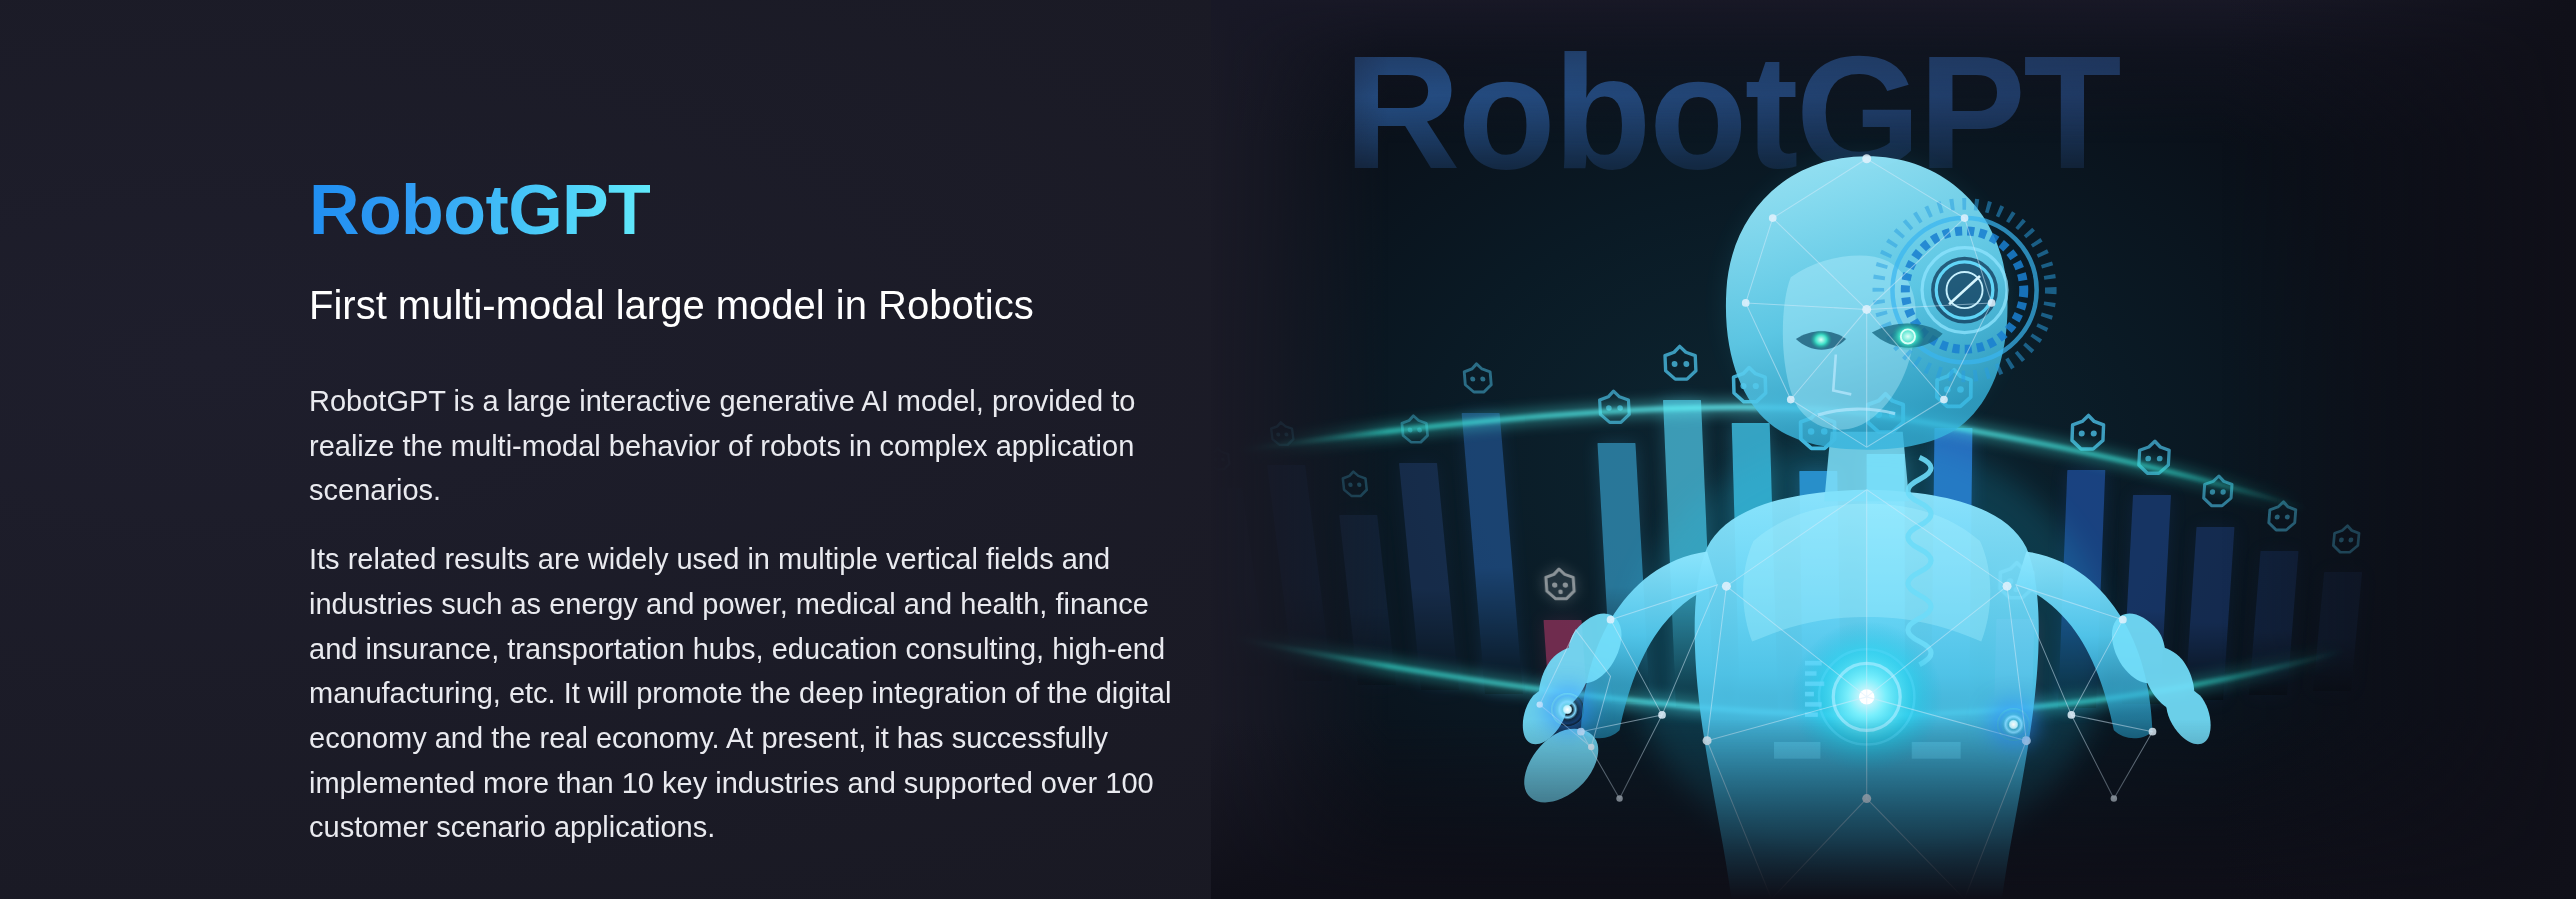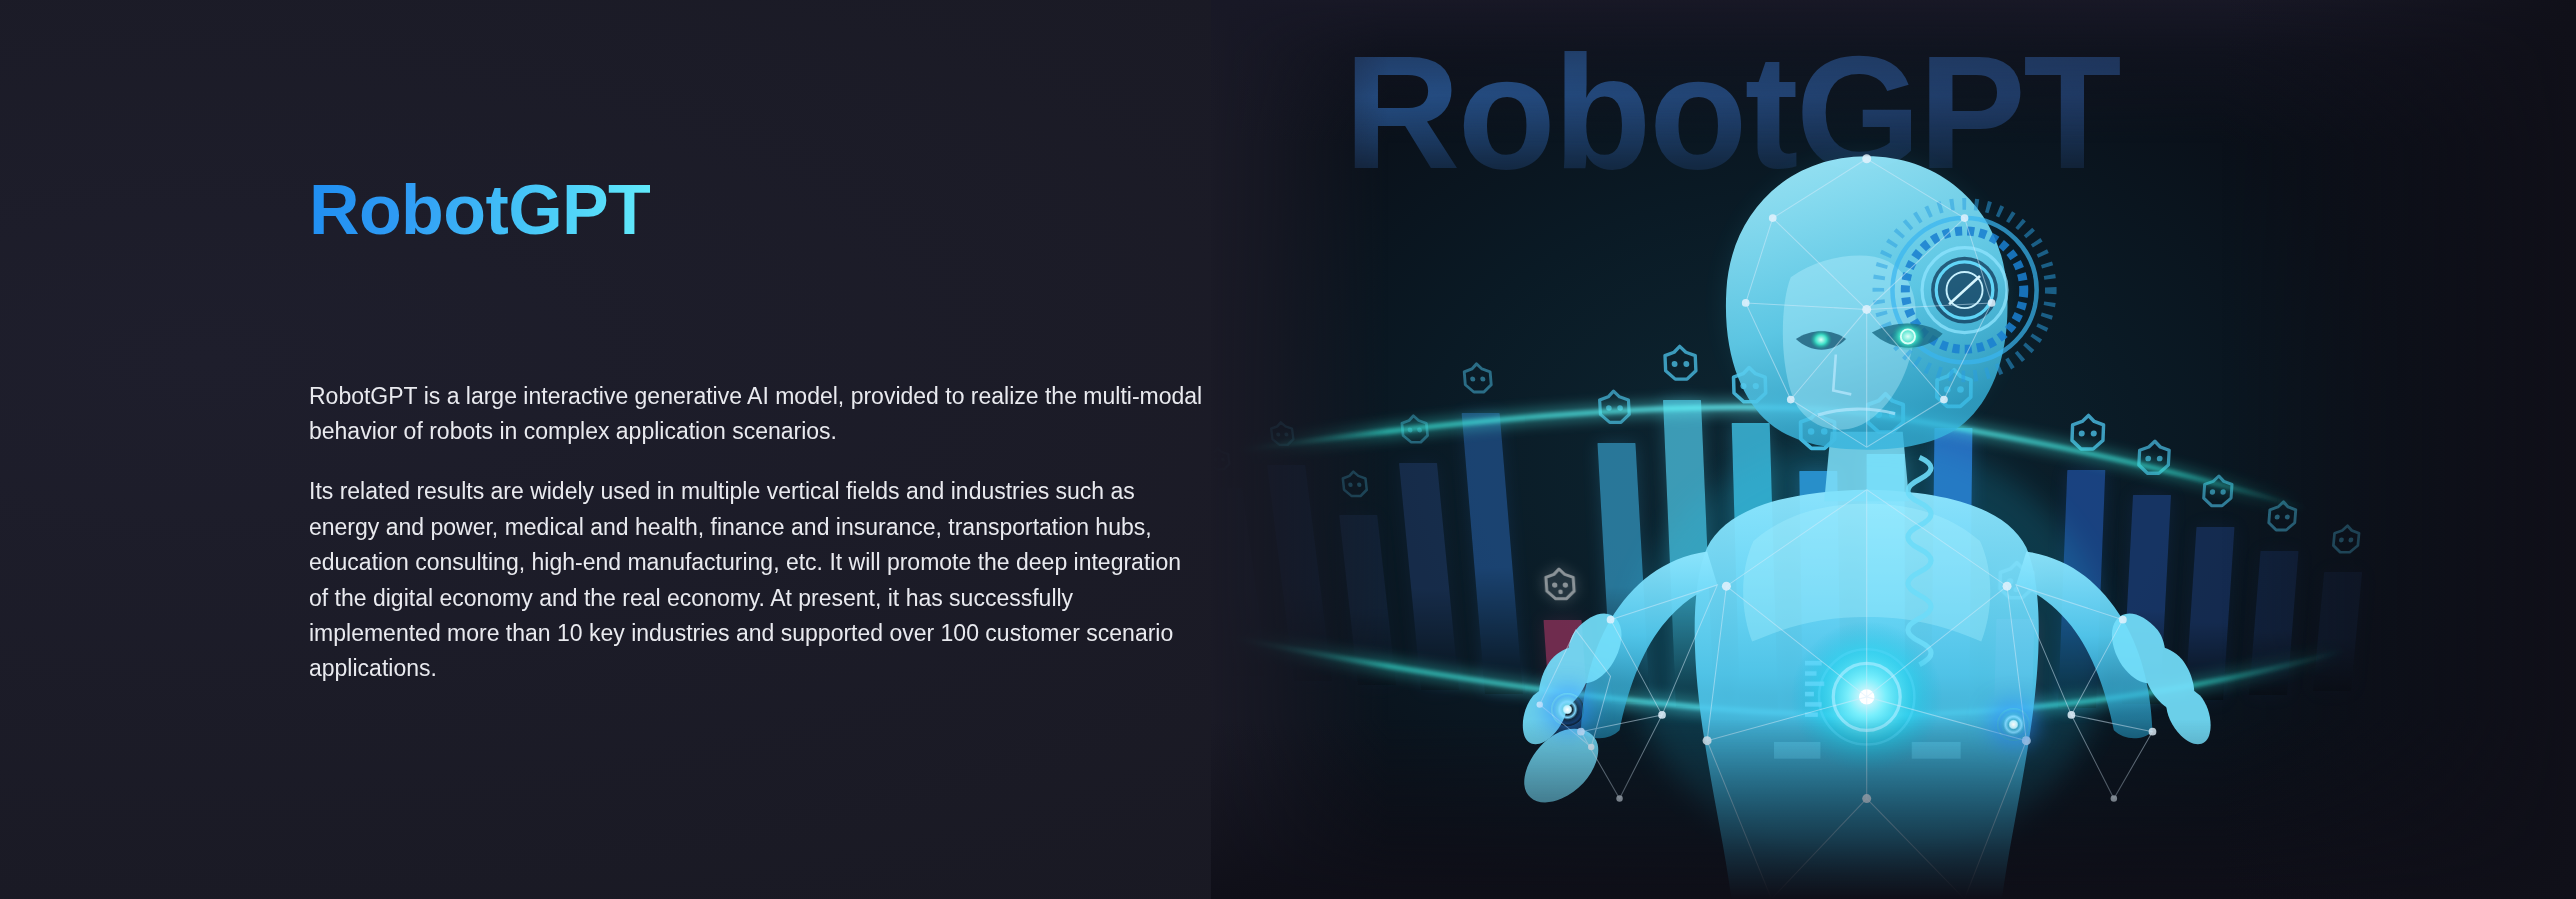--- a/index.html
+++ b/index.html
@@ -45,21 +45,21 @@
     font-size:40px; font-weight:400;
     color:#ffffff; line-height:1.1;
     white-space:nowrap;
   }
 
   #paragraphs {
     position:absolute; left:0; top:379px;
     width:895px;
   }
   .para {
-    font-size:23px; line-height:1.54;
+    font-size:29px; line-height:1.54;
     color:#e9eaef; font-weight:400;
     margin-bottom:24.5px;
   }
   .para:last-child { margin-bottom:0; }
 
   
   #hero {
     position:absolute;
     left:1211px; top:0;
     width:1365px; height:899px;
@@ -120,20 +120,21 @@
 </style>
 </head>
 <body>
 
 <div id="banner">
 
   <div id="text-col">
 
     <div id="brand-title">RobotGPT</div>
 
+    <div id="subtitle">First multi-modal large model in Robotics</div>
 
     <div id="paragraphs">
       <p class="para">RobotGPT is a large interactive generative AI model, provided to realize the multi-modal behavior of robots in complex application scenarios.</p>
       <p class="para">Its related results are widely used in multiple vertical fields and industries such as energy and power, medical and health, finance and insurance, transportation hubs, education consulting, high-end manufacturing, etc. It will promote the deep integration of the digital economy and the real economy. At present, it has successfully implemented more than 10 key industries and supported over 100 customer scenario applications.</p>
     </div>
 
   </div>
 
   <div id="hero">
 

